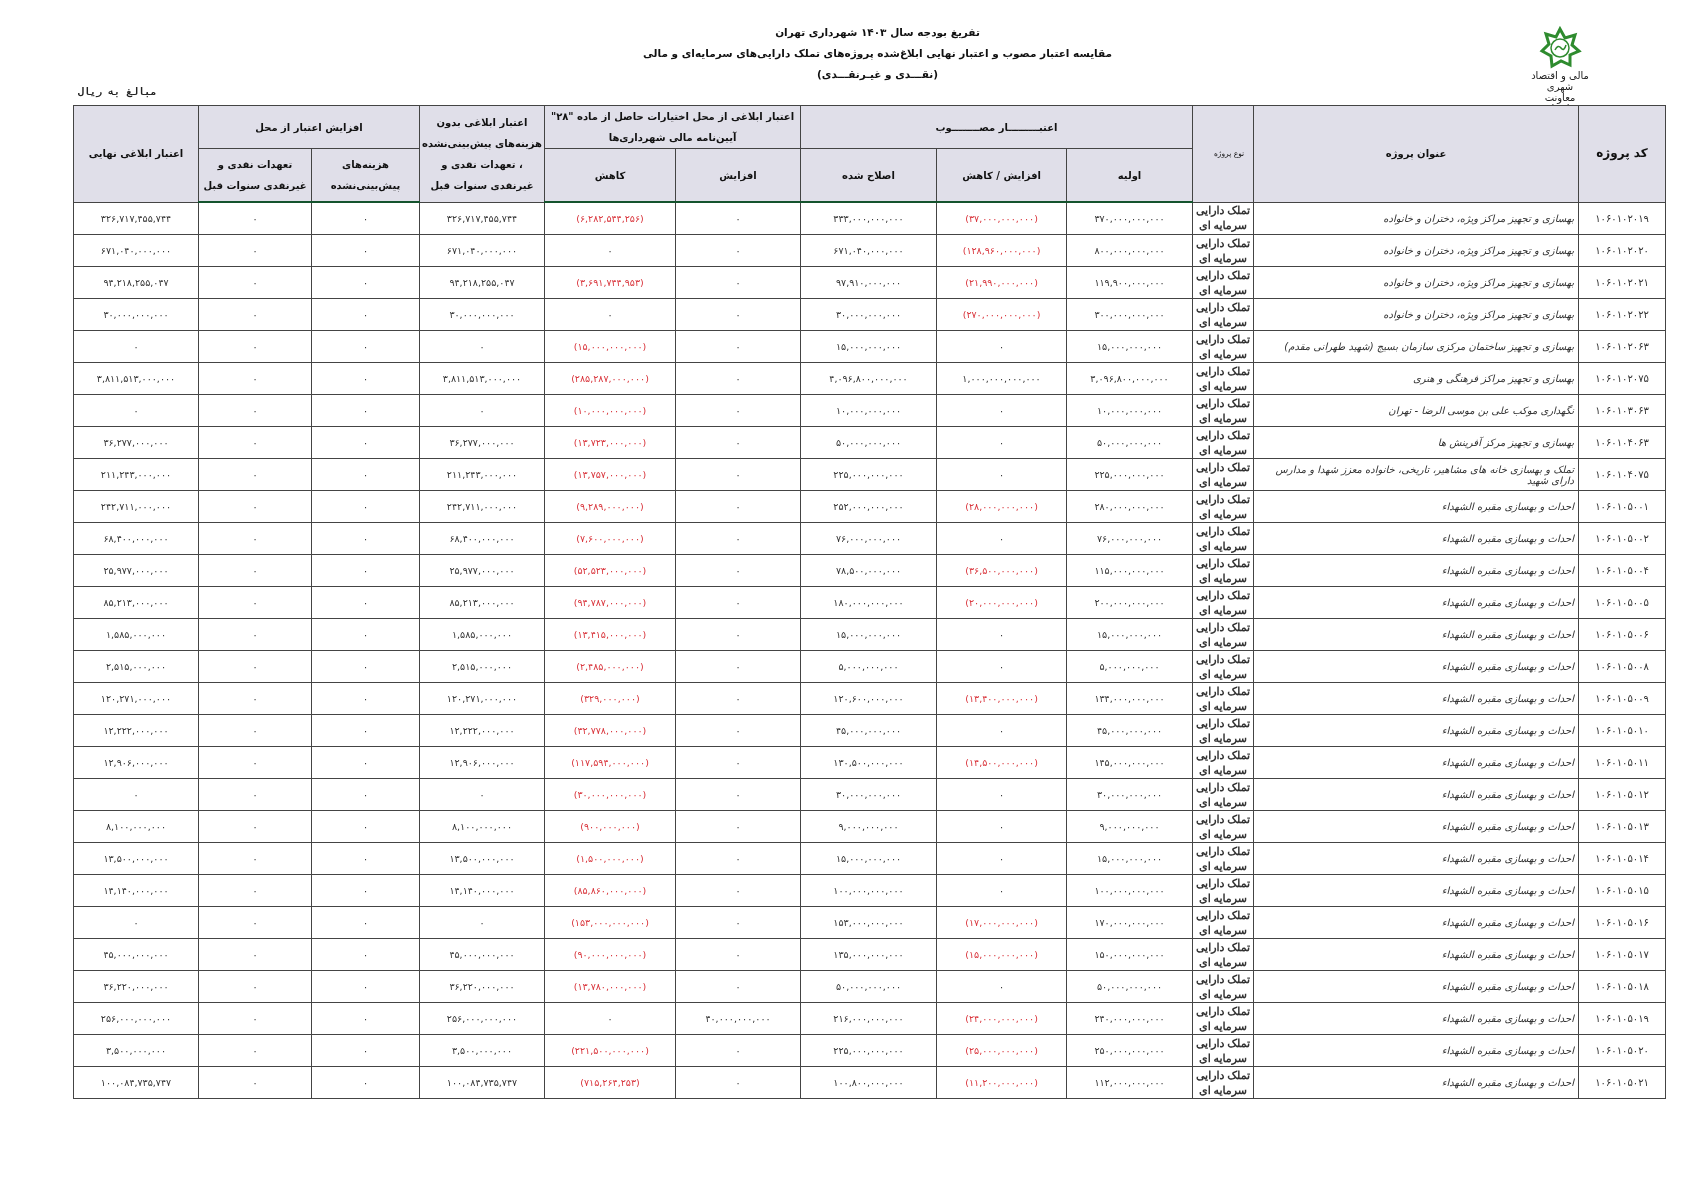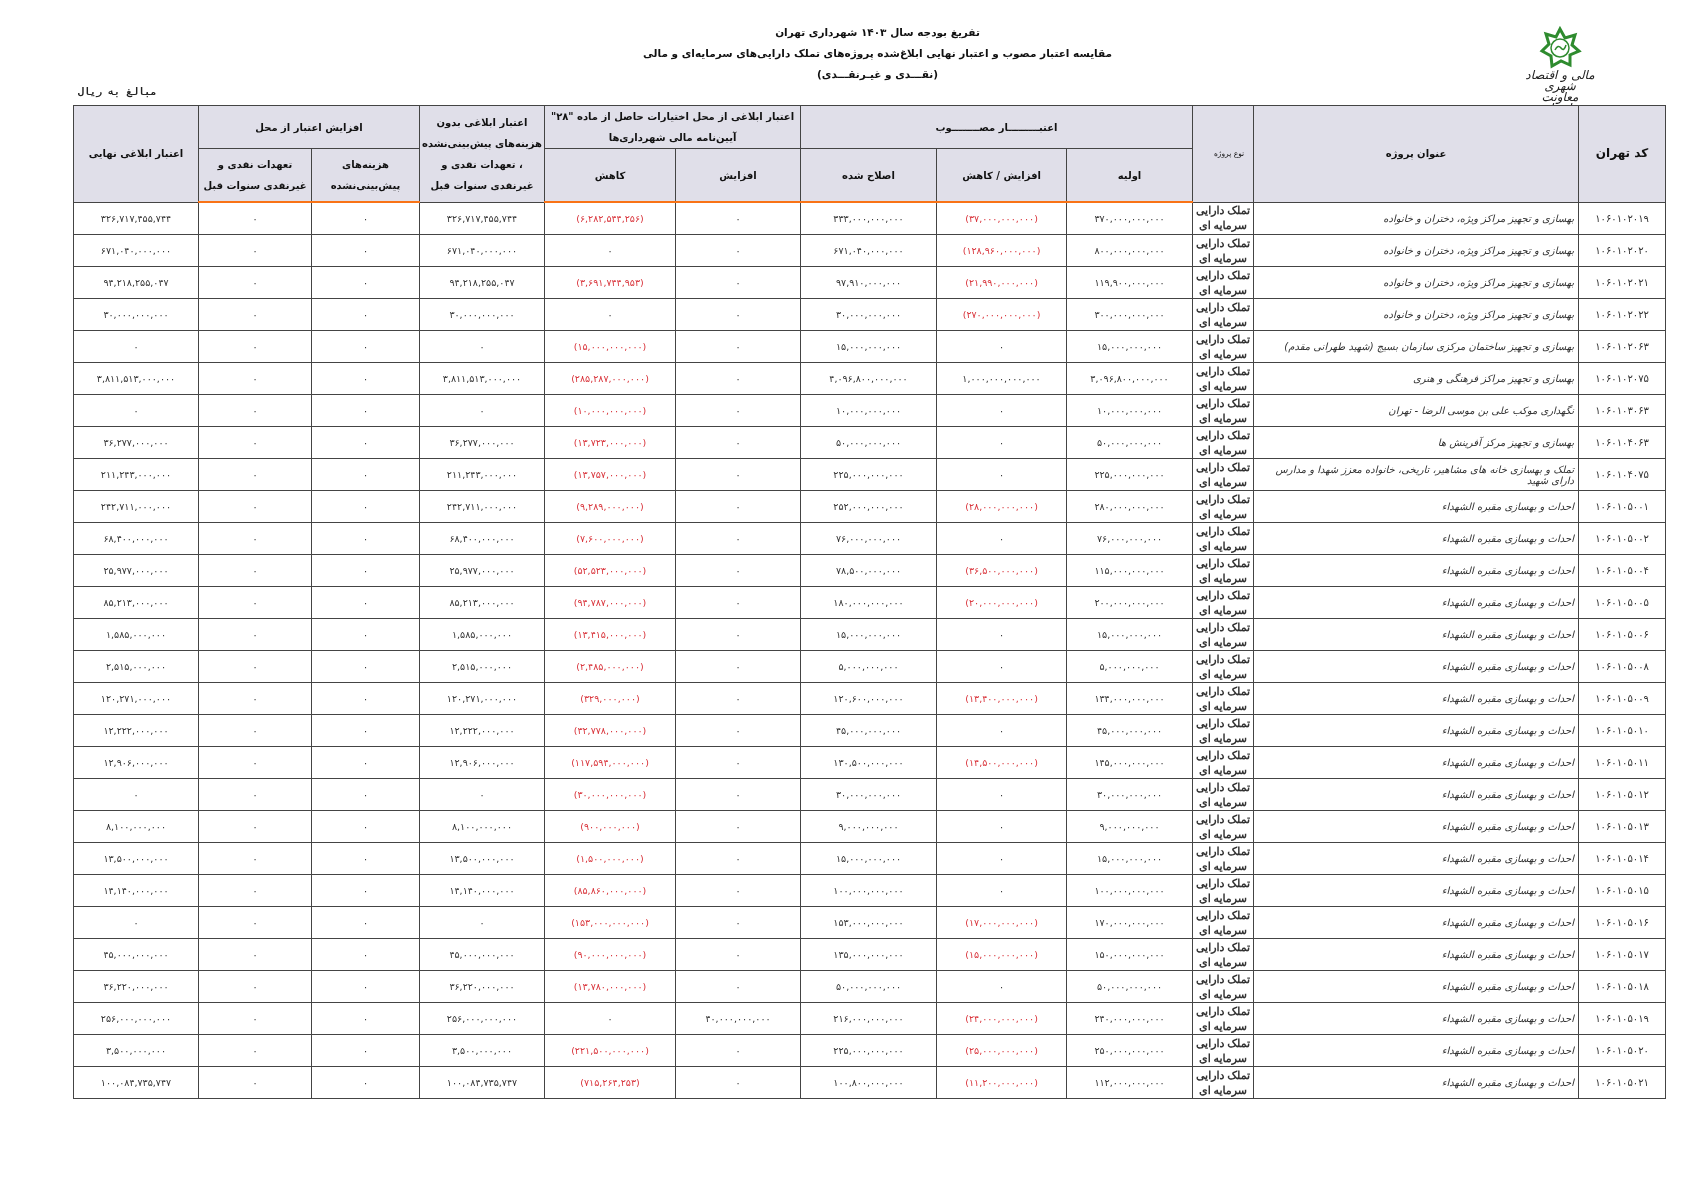--- a/index.html
+++ b/index.html
@@ -2,29 +2,29 @@
 <html><head>
 <meta charset="utf-8">
 <style>
   html, body { margin:0; padding:0; background:#ffffff; }
   body { width:1683px; height:1190px; position:relative; overflow:hidden;
          font-family:"DejaVu Sans", sans-serif; color:#222; }
   .titles { position:absolute; left:0; width:1683px; top:22px; text-align:center; direction:rtl;padding-left:36px; }
   .titles div { font-weight:bold; font-size:10.5px; line-height:21px; color:#111; }
   .logo { position:absolute; right:88px; top:26px; width:70px; text-align:center; direction:rtl; }
   .logo svg { display:block; margin:0 auto; }
-  .logo .l1, .logo .l2 { font-size:12px; line-height:11px; color:#222;font-style:italic; }
+  .logo .l1, .logo .l2 { font-size:10px; line-height:11px; color:#222; }
   .unit { position:absolute; left:78px; top:86px; font-size:10px; font-weight:bold; direction:rtl;font-family:Liberation Mono, monospace; }
   table.budget { position:absolute; left:73px; top:105px; width:1592px; border-collapse:collapse;
                  direction:rtl; table-layout:fixed; }
   table.budget th, table.budget td { border:1px solid #444; text-align:center; vertical-align:middle; padding:0; }
   table.budget thead th { background:#e0dfe9; font-size:10px; font-weight:bold; color:#111; line-height:21px; }
   table.budget thead th.code-h { font-size:12px; }
   table.budget thead th.type-h { font-size:7.5px; font-weight:normal;padding-left:12px; }
-  table.budget thead tr:last-child th { border-bottom:2px solid #f97316; }
+  table.budget thead tr:last-child th { border-bottom:2px solid #14532d; }
   table.budget tbody td { height:31px; font-size:9.5px; color:#333; }
   table.budget tbody td.code { font-size:10px; text-align:center; }
   table.budget tbody td.title { text-align:right; padding-right:4px; font-size:10px;font-style:italic; }
   table.budget tbody td.type { font-size:11px; font-weight:bold; line-height:15px;font-family:Liberation Serif, serif; }
   table.budget tbody td.neg { color:#d9343b; }
   table.budget tbody tr { border-bottom:1.5px solid #333; }
   .footer { position:absolute; left:60px; top:1150px; font-size:9.5px; direction:rtl; color:#333;margin-top:40px; }
 </style>
 </head>
 <body>
@@ -59,21 +59,21 @@
       <col style="width:136px">
     <col style="width:125px">
       <col style="width:131px">
       <col style="width:125px">
     <col style="width:108px">
       <col style="width:113px">
       <col style="width:125px">
   </colgroup>
   <thead>
     <tr>
-      <th rowspan="2" class="code-h">کد تهران</th>
+      <th rowspan="2" class="code-h">کد پروژه</th>
       <th rowspan="2">عنوان پروژه</th>
       <th rowspan="2" class="type-h">نوع پروژه</th>
       <th colspan="3" style="height:41px">اعتبـــــــــار مصــــــــوب</th>
       <th colspan="2">اعتبار ابلاغی از محل اختیارات حاصل از ماده "۲۸" آیین‌نامه مالی شهرداری‌ها</th>
       <th rowspan="2">اعتبار ابلاغی بدون هزینه‌های پیش‌بینی‌نشده ، تعهدات نقدی و غیرنقدی سنوات قبل</th>
       <th colspan="2">افزایش اعتبار از محل</th>
       <th rowspan="2">اعتبار ابلاغی نهایی</th>
     </tr>
     <tr>
       <th style="height:52px">اولیه</th>

